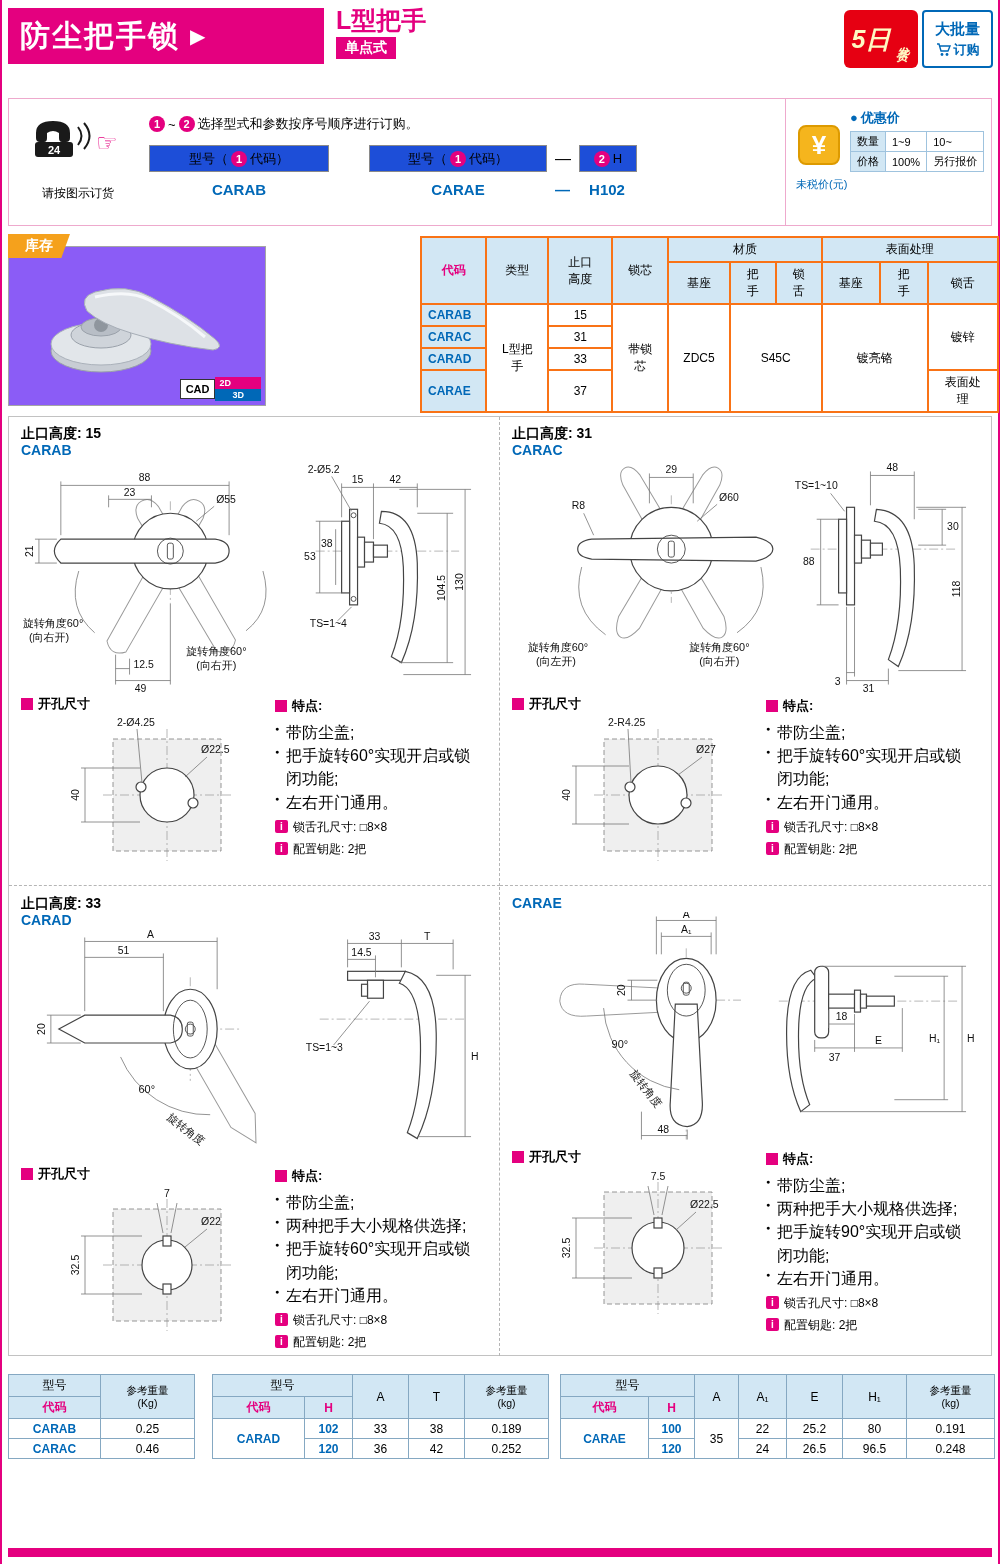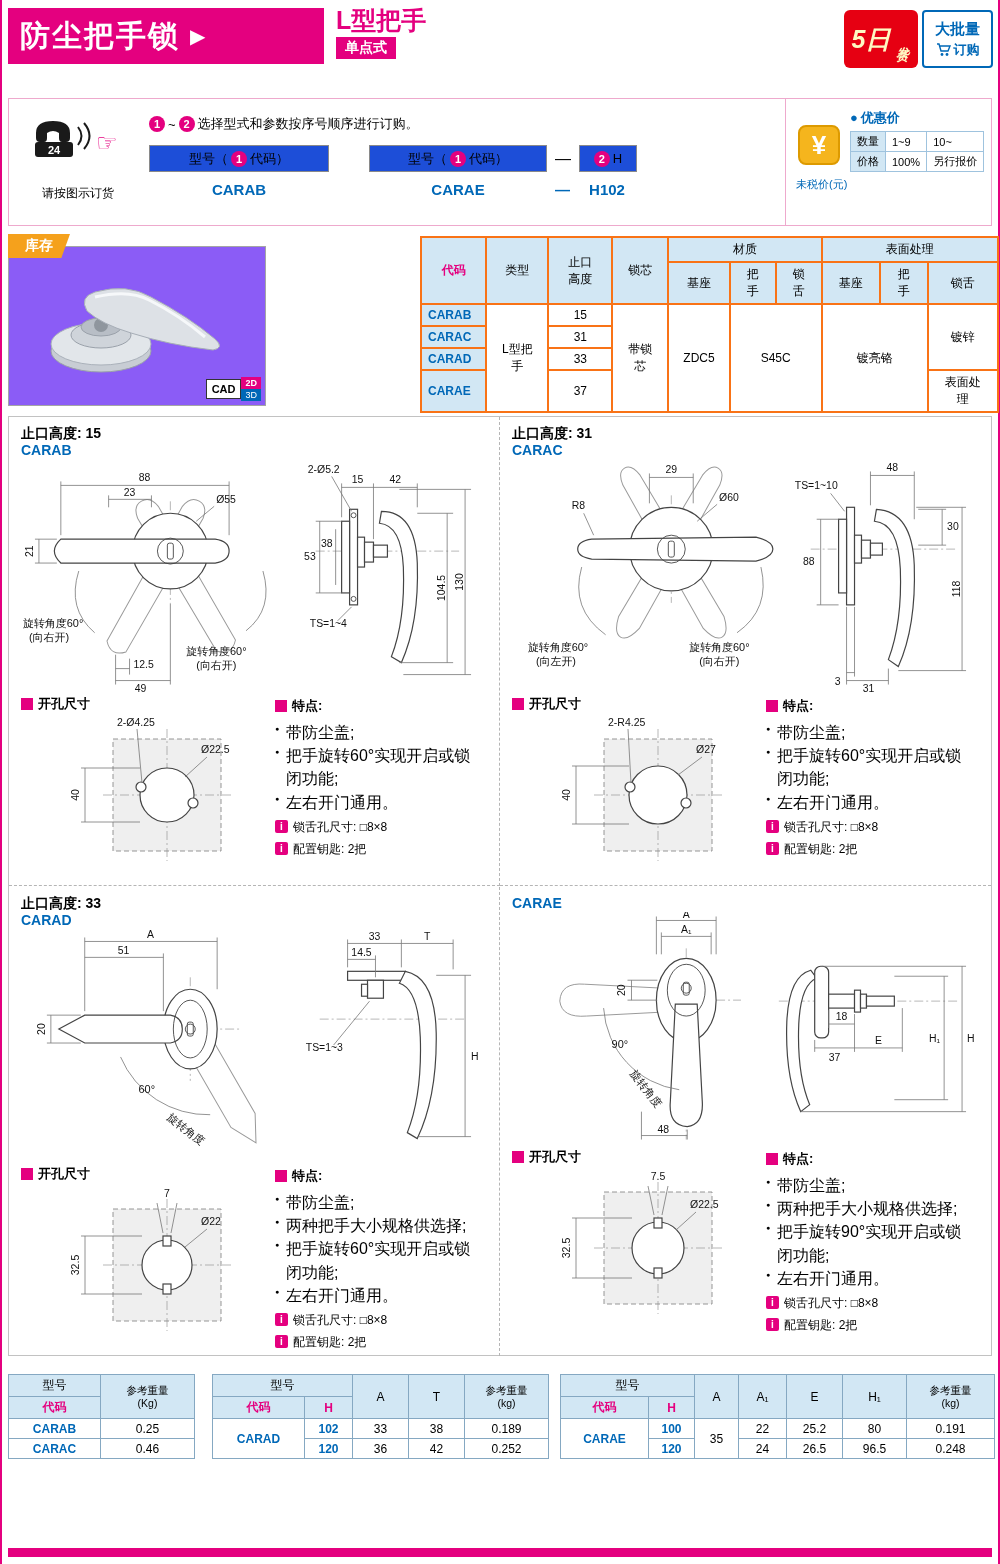--- a/index.html
+++ b/index.html
@@ -50,21 +50,21 @@
 
   
   .stock-tag { position:absolute; left:8px; top:234px; width:62px; height:24px; background:#f5a11c; color:#fff; font-weight:bold;
                font-size:14px; display:flex; align-items:center; justify-content:center; z-index:2;
                clip-path:polygon(0 0,100% 0,86% 100%,0 100%); }
   .photo-box { position:absolute; left:8px; top:246px; width:258px; height:160px; border:1px solid #a5a5a5; background:#8b5cf6; }
   .cad-badge { position:absolute; right:4px; bottom:4px; display:flex; align-items:center; }
   .cad-badge .cad { border:1px solid #333; font-size:11px; font-weight:bold; padding:3px 5px; background:#fff; }
   .cad-badge .dd { display:flex; flex-direction:column; }
   .cad-badge .d2 { background:#e4007f; color:#fff; font-size:9px; font-weight:bold; padding:1px 4px; }
-  .cad-badge .d3 { background:#0068b7; color:#fff; font-size:9px; font-weight:normal; padding:1px 4px; }
+  .cad-badge .d3 { background:#0068b7; color:#fff; font-size:9px; font-weight:bold; padding:1px 17px; }
 
   
   .spec-table { position:absolute; left:420px; top:236px; border-collapse:collapse; font-size:12px; table-layout:fixed; }
   .spec-table th,.spec-table td { border:2px solid #f97316; text-align:center; padding:3px 14px; background:#fff; }
   .spec-table th { background:#d2e7f4; font-weight:normal; }
   .spec-table th.code-h { color:#e4007f; font-weight:bold; }
   .spec-table td.code { background:#d2e7f4; color:#0068b7; font-weight:bold; text-align:left; padding-left:6px; }
 
   
   .draw-box { position:absolute; left:8px; top:416px; width:984px; height:940px; border:1px solid #c2c2c2; background:#fff; }

